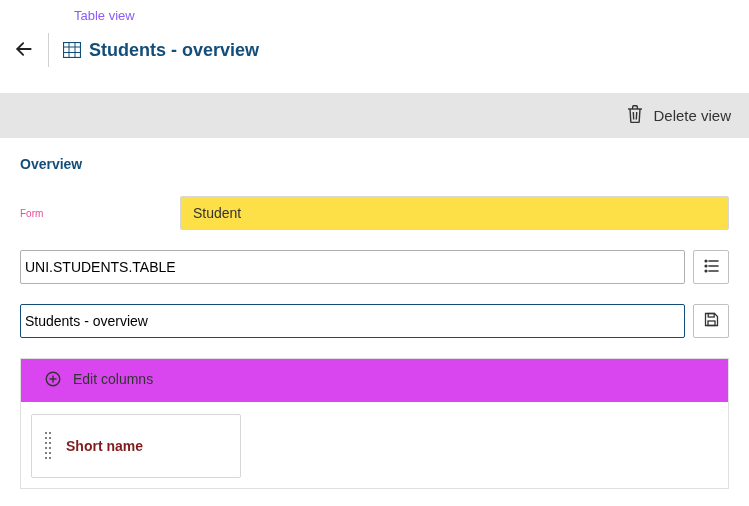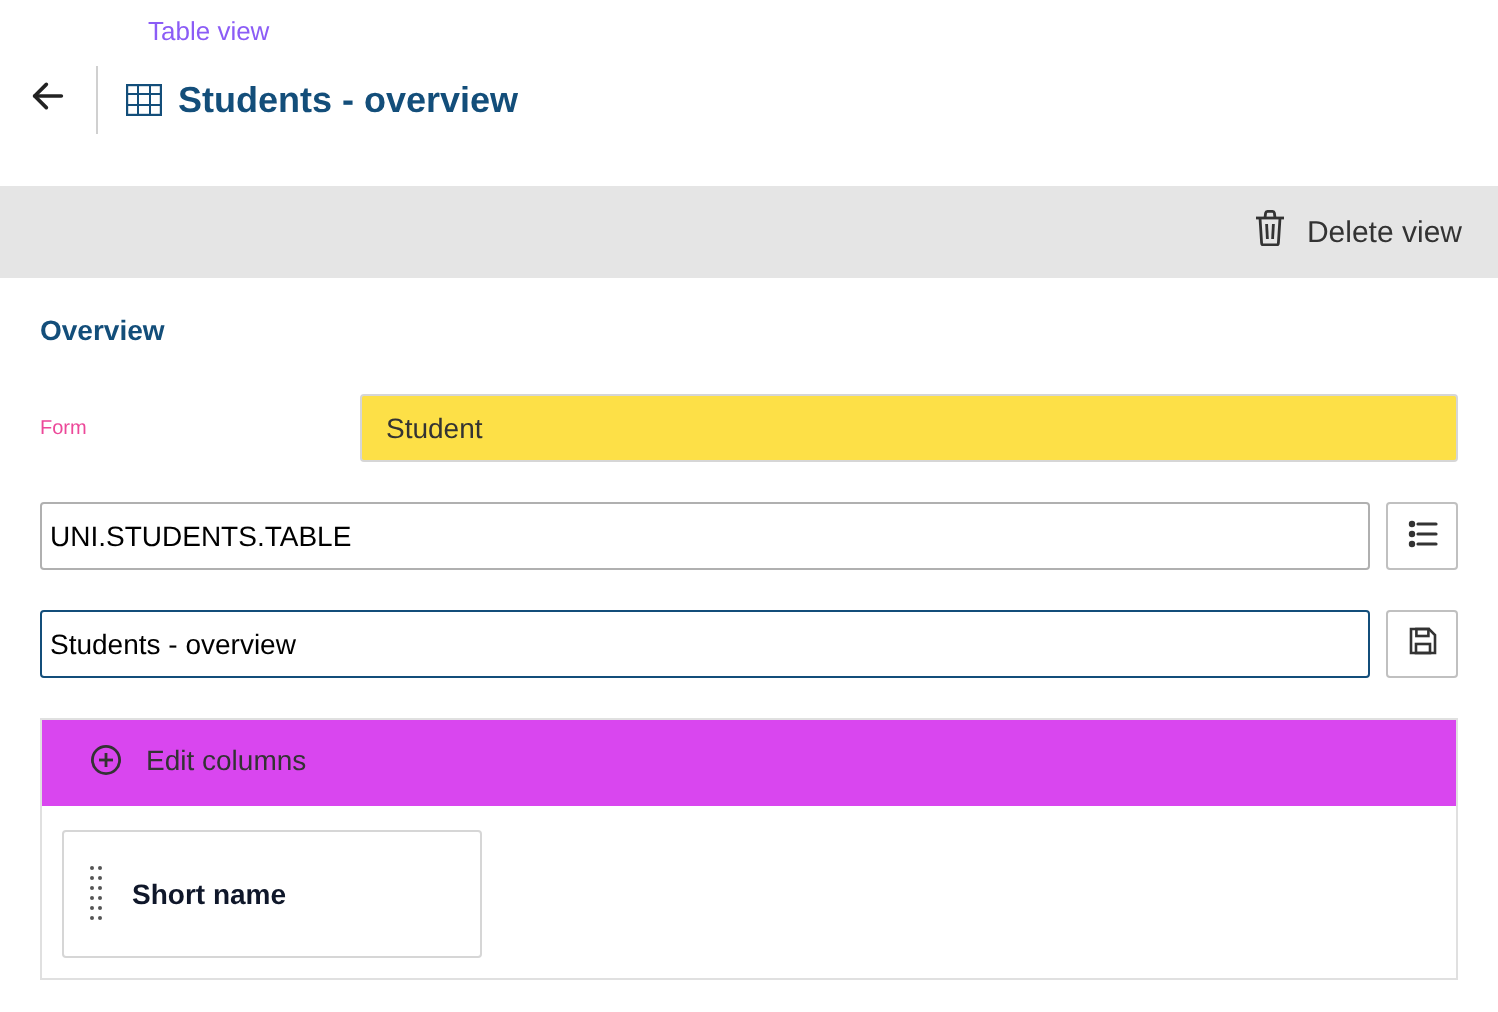--- a/index.html
+++ b/index.html
@@ -142,21 +142,21 @@
     min-width: 210px;
     cursor: grab;
   }
   .drag-handle {
     color: #555;
     display: flex;
     align-items: center;
     justify-content: center;
   }
   .column-chip .label {
-    color: #0f172a;
+    color: #7f1d1d;
     font-weight: 600;
     font-size: 14px;
   }
 </style>
 </head>
 <body>
 
 <div class="breadcrumb">
   <span>Table view</span>
 </div>

